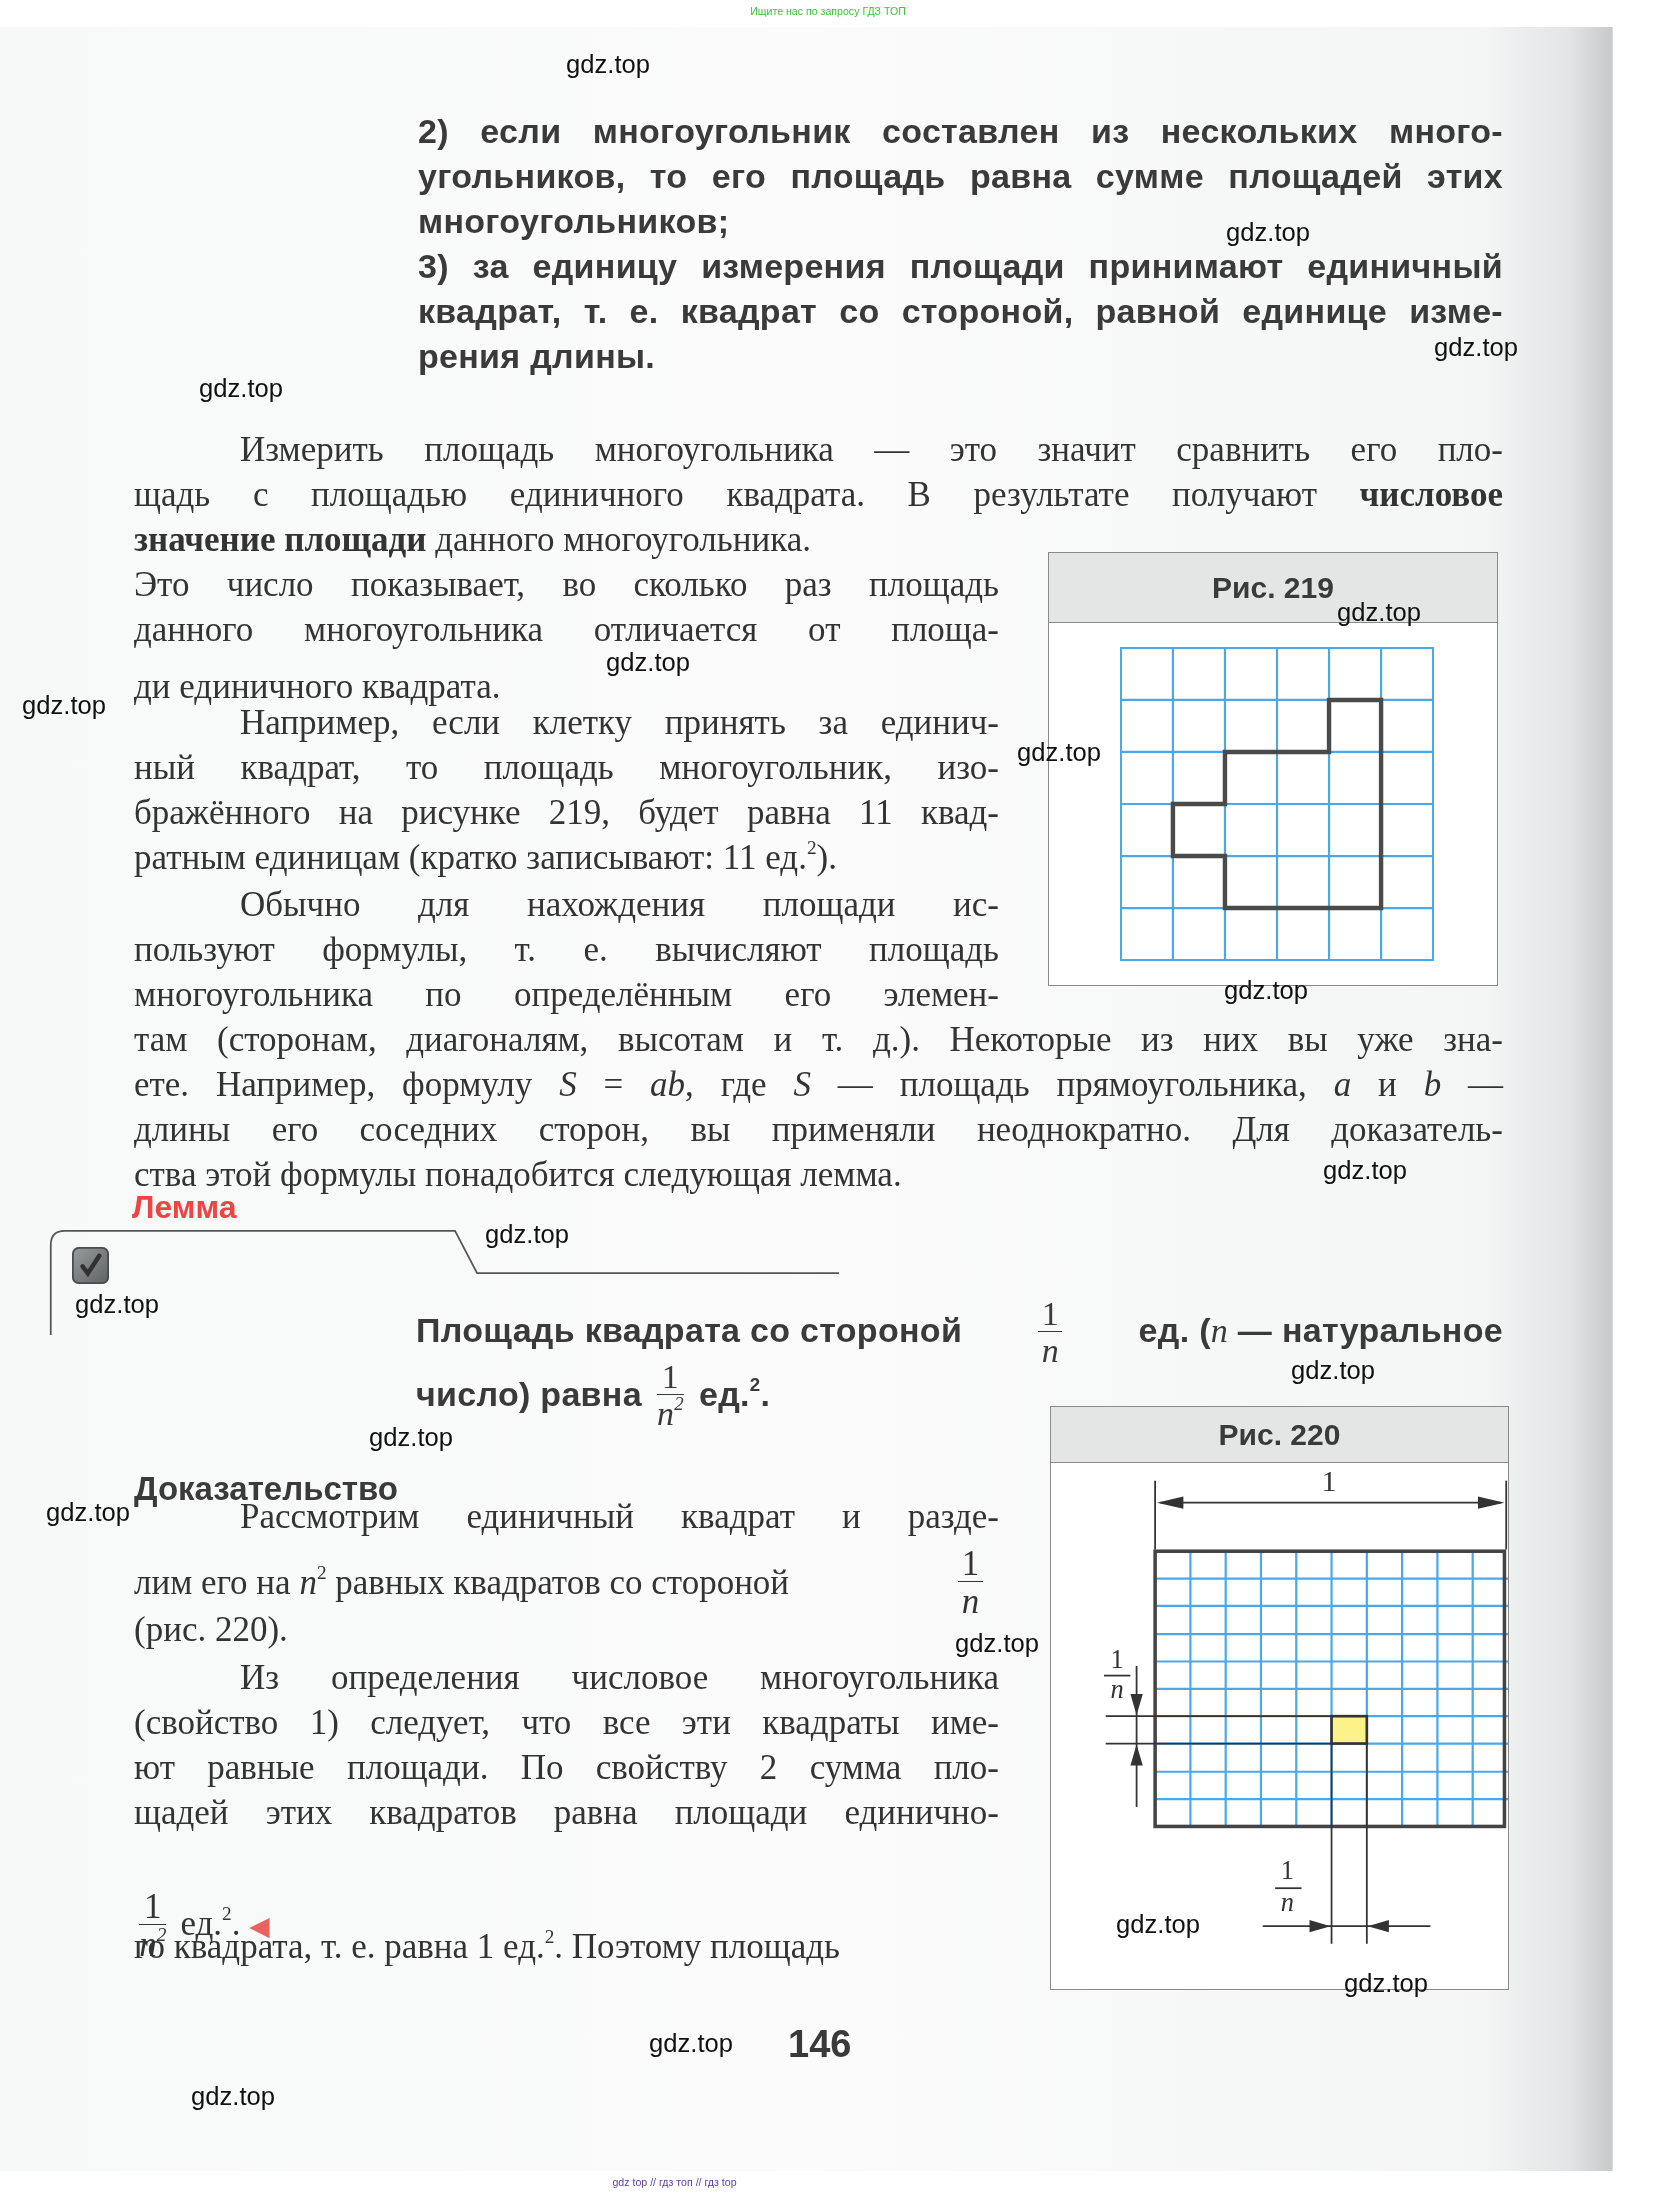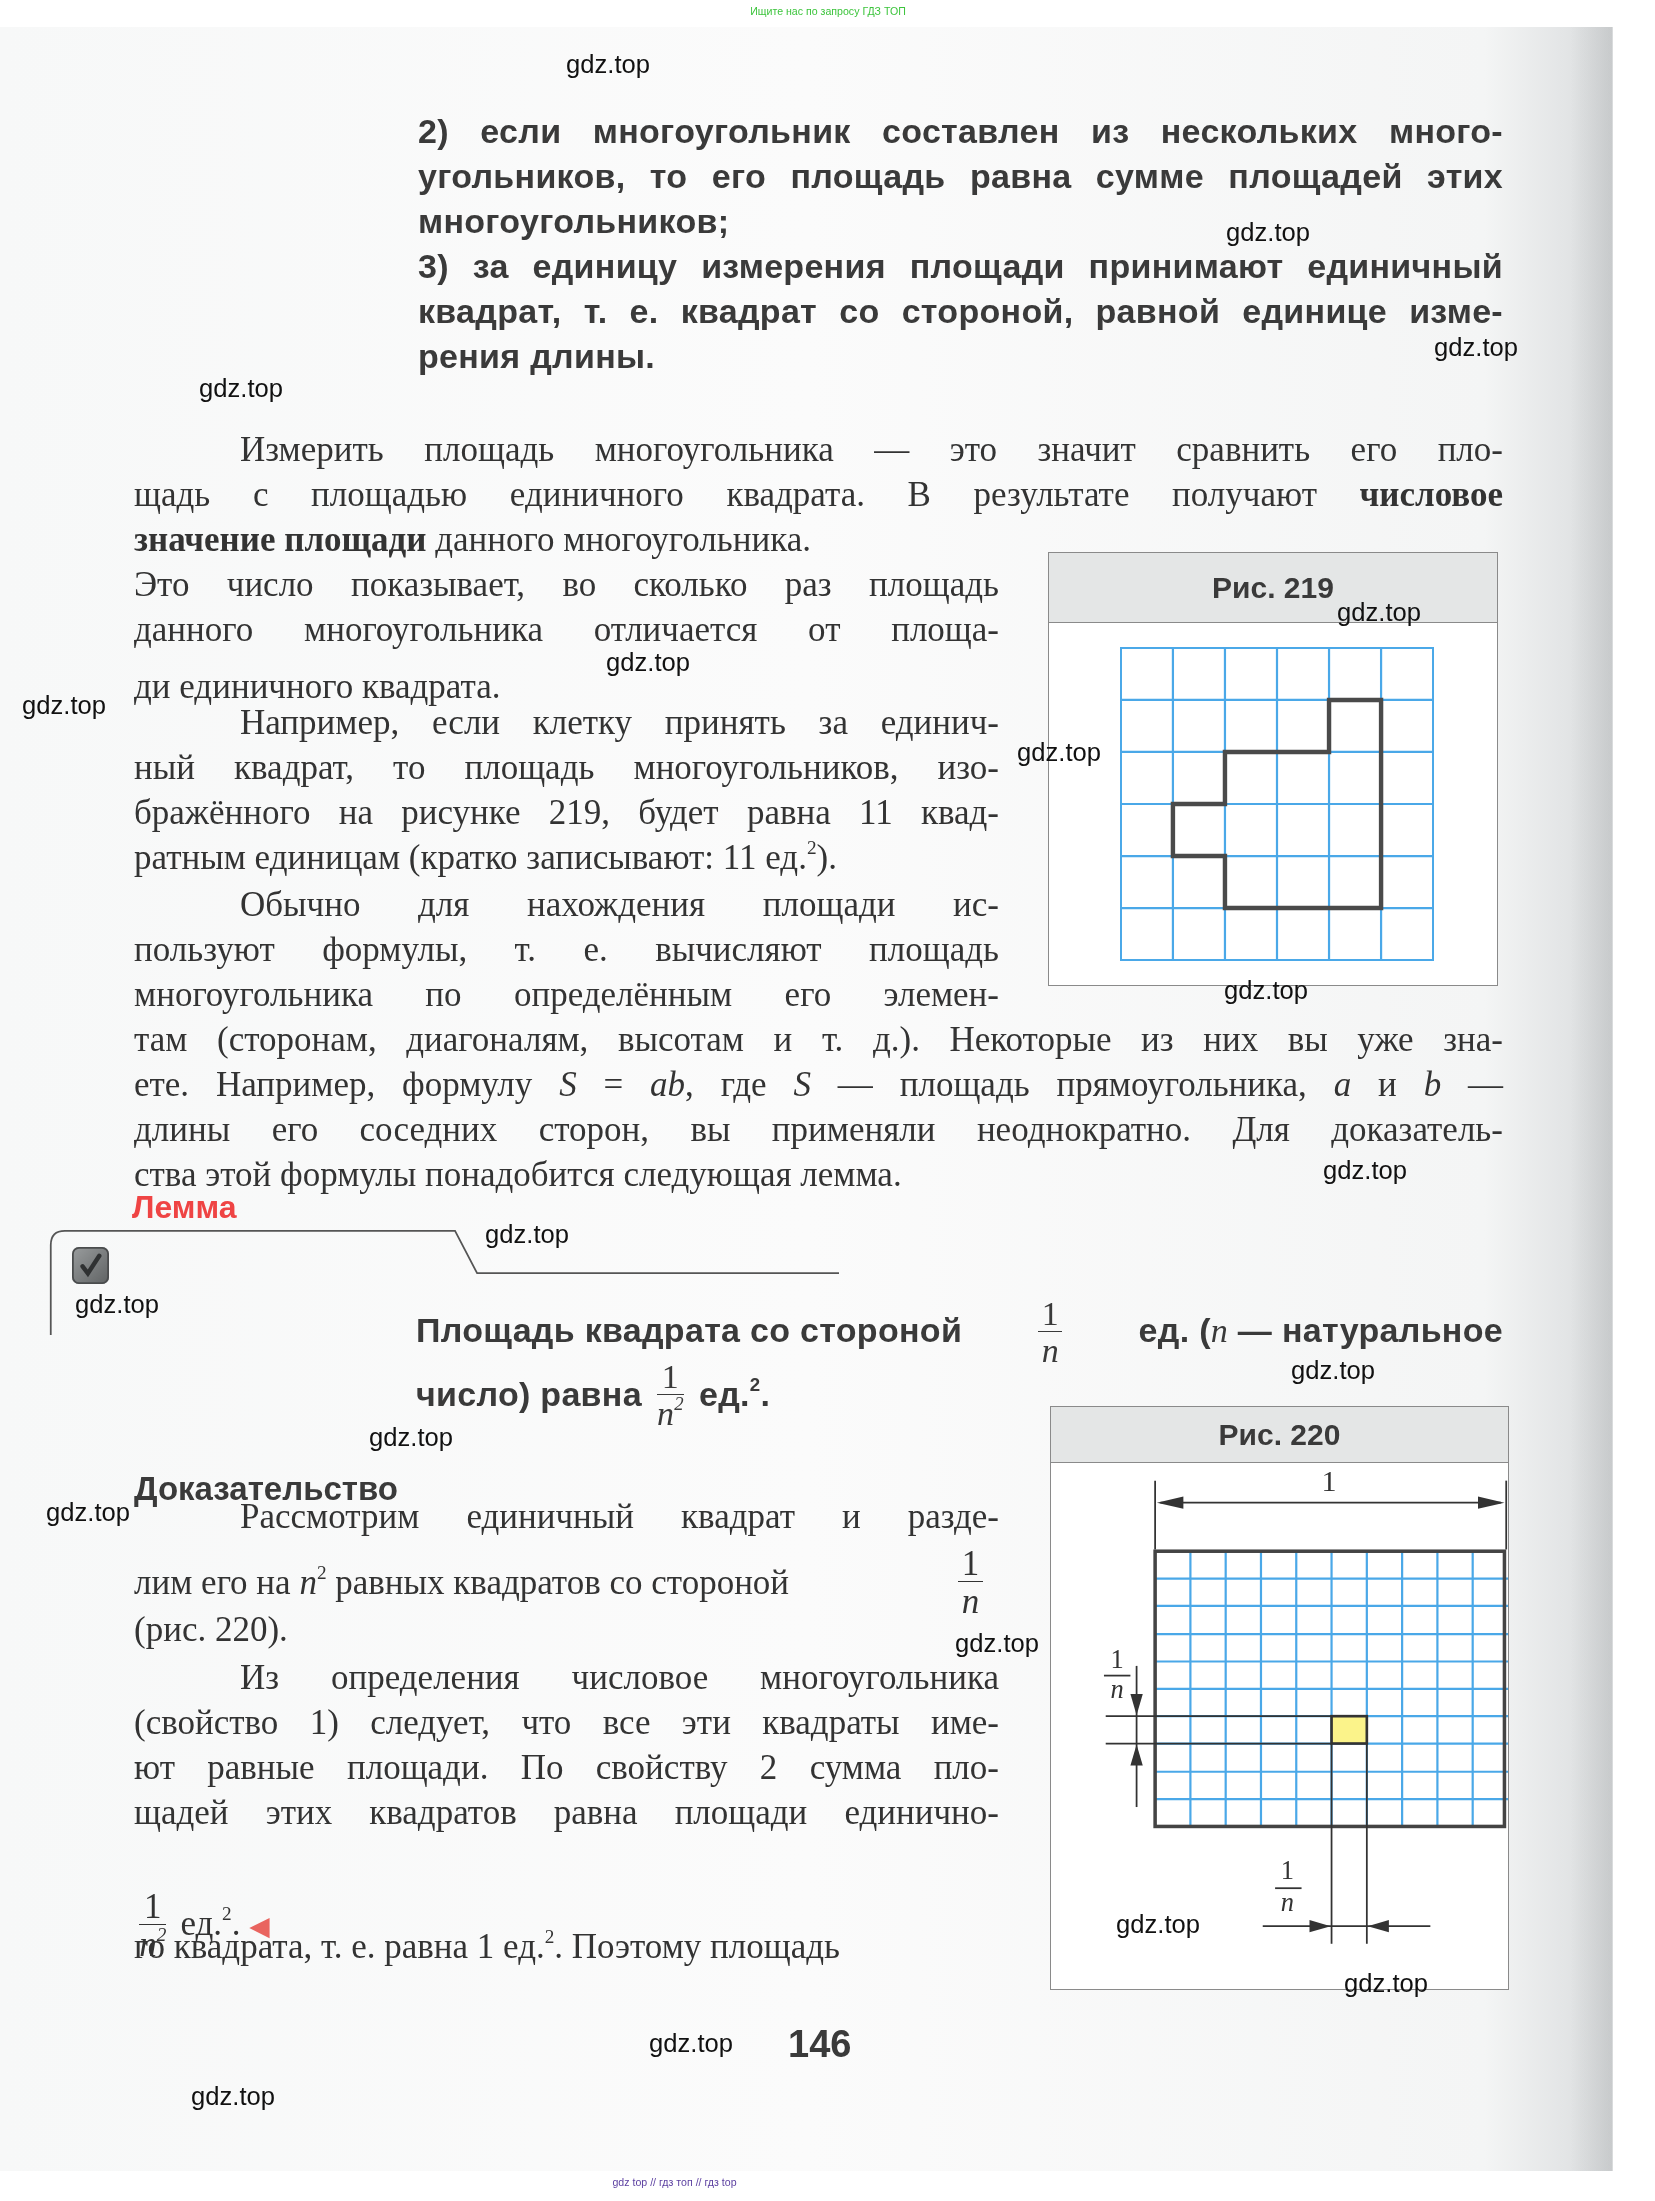--- a/index.html
+++ b/index.html
@@ -102,21 +102,21 @@
 
 <div class="serif-line justify" style="left:240px; top:427px; width:1263px;">Измерить площадь многоугольника — это значит сравнить его пло-</div>
 <div class="serif-line justify" style="left:134px; top:472px; width:1369px;"><span>щадь с площадью единичного квадрата. В результате получают </span><span class="b">числовое</span></div>
 <div class="serif-line" style="left:134px; top:517px;"><span class="b">значение площади</span><span> данного многоугольника.</span></div>
 <div class="serif-line justify" style="left:134px; top:562px; width:865px;">Это число показывает, во сколько раз площадь</div>
 <div class="serif-line justify" style="left:134px; top:607px; width:865px;">данного многоугольника отличается от площа-</div>
 <div class="serif-line" style="left:134px; top:652px;margin-top:12px;">ди единичного квадрата.</div>
 
 
 <div class="serif-line justify" style="left:240px; top:700px; width:759px;">Например, если клетку принять за единич-</div>
-<div class="serif-line justify" style="left:134px; top:745px; width:865px;">ный квадрат, то площадь многоугольников, изо-</div>
+<div class="serif-line justify" style="left:134px; top:745px; width:865px;">ный квадрат, то площадь многоугольник, изо-</div>
 <div class="serif-line justify" style="left:134px; top:790px; width:865px;">бражённого на рисунке 219, будет равна 11 квад-</div>
 <div class="serif-line" style="left:134px; top:835px;"><span>ратным единицам (кратко записывают: 11 ед.</span><sup>2</sup><span>).</span></div>
 
 
 <div class="serif-line justify" style="left:240px; top:882px; width:759px;">Обычно для нахождения площади ис-</div>
 <div class="serif-line justify" style="left:134px; top:927px; width:865px;">пользуют формулы, т. е. вычисляют площадь</div>
 <div class="serif-line justify" style="left:134px; top:972px; width:865px;">многоугольника по определённым его элемен-</div>
 <div class="serif-line justify" style="left:134px; top:1017px; width:1369px;">там (сторонам, диагоналям, высотам и т. д.). Некоторые из них вы уже зна-</div>
 <div class="serif-line justify" style="left:134px; top:1062px; width:1369px;"><span>ете. Например, формулу </span><span class="i">S</span><span> = </span><span class="i">ab</span><span>, где </span><span class="i">S</span><span> — площадь прямоугольника, </span><span class="i">a</span><span> и </span><span class="i">b</span><span> —</span></div>
 <div class="serif-line justify" style="left:134px; top:1107px; width:1369px;">длины его соседних сторон, вы применяли неоднократно. Для доказатель-</div>

